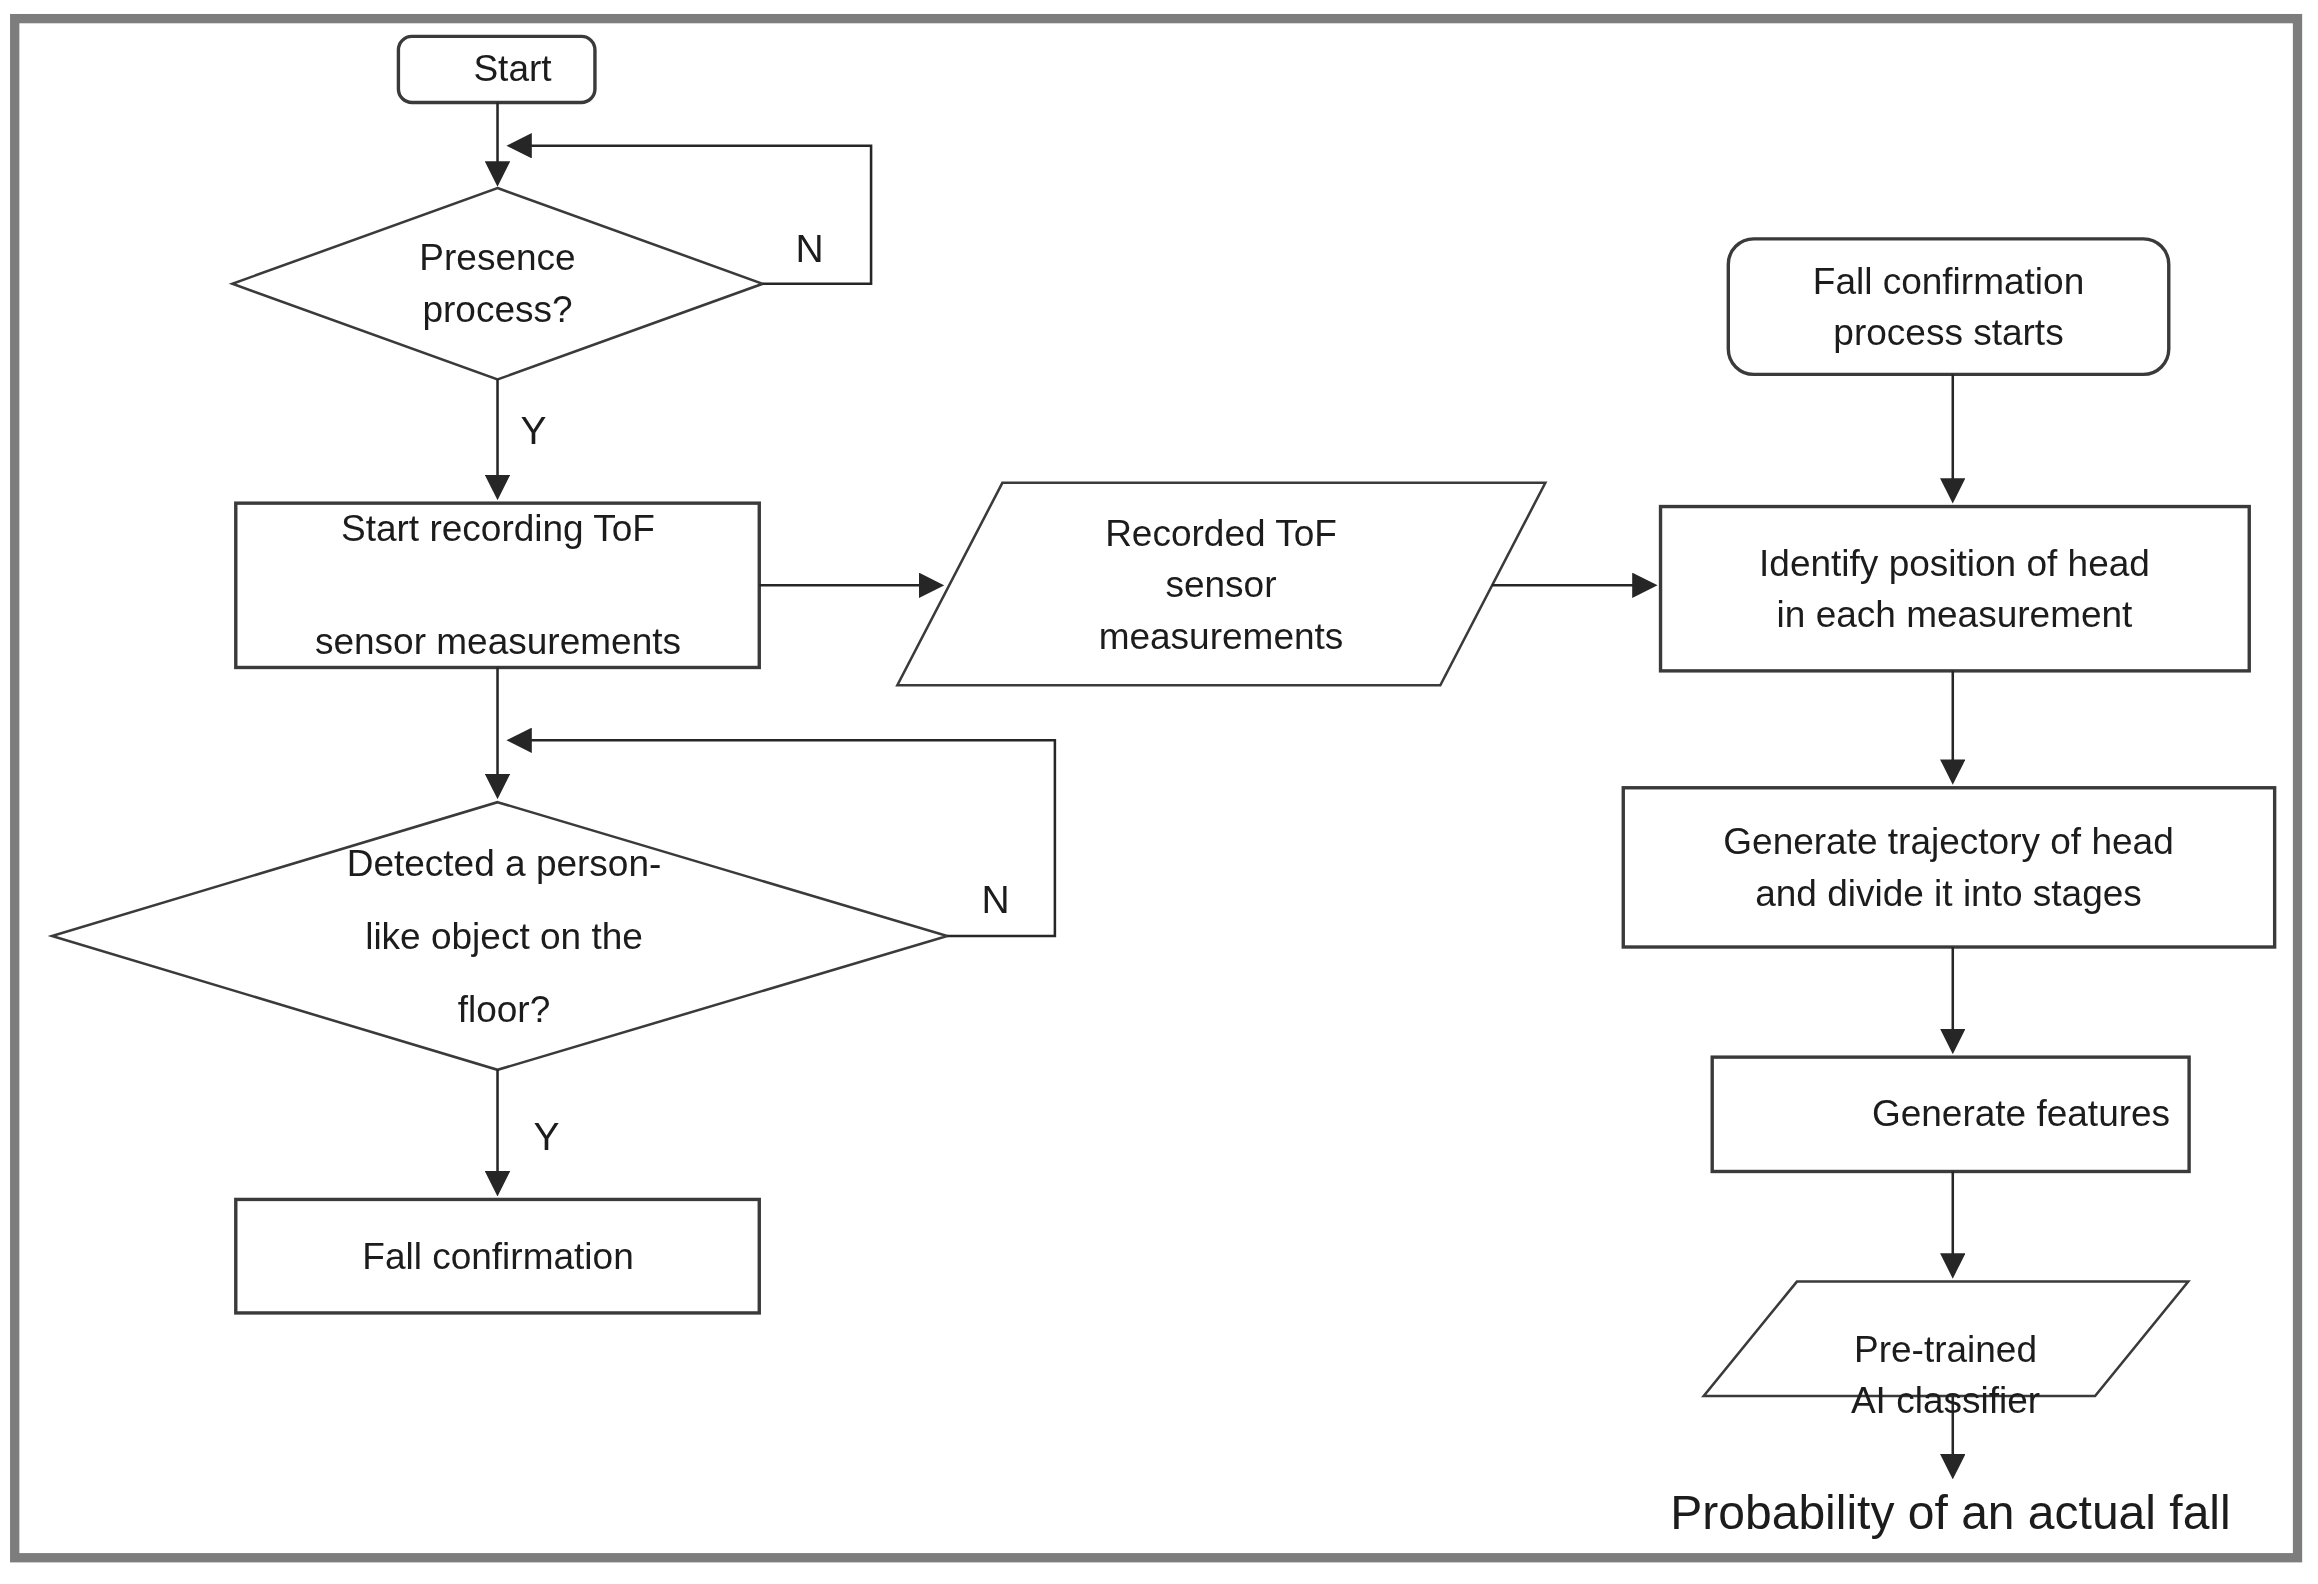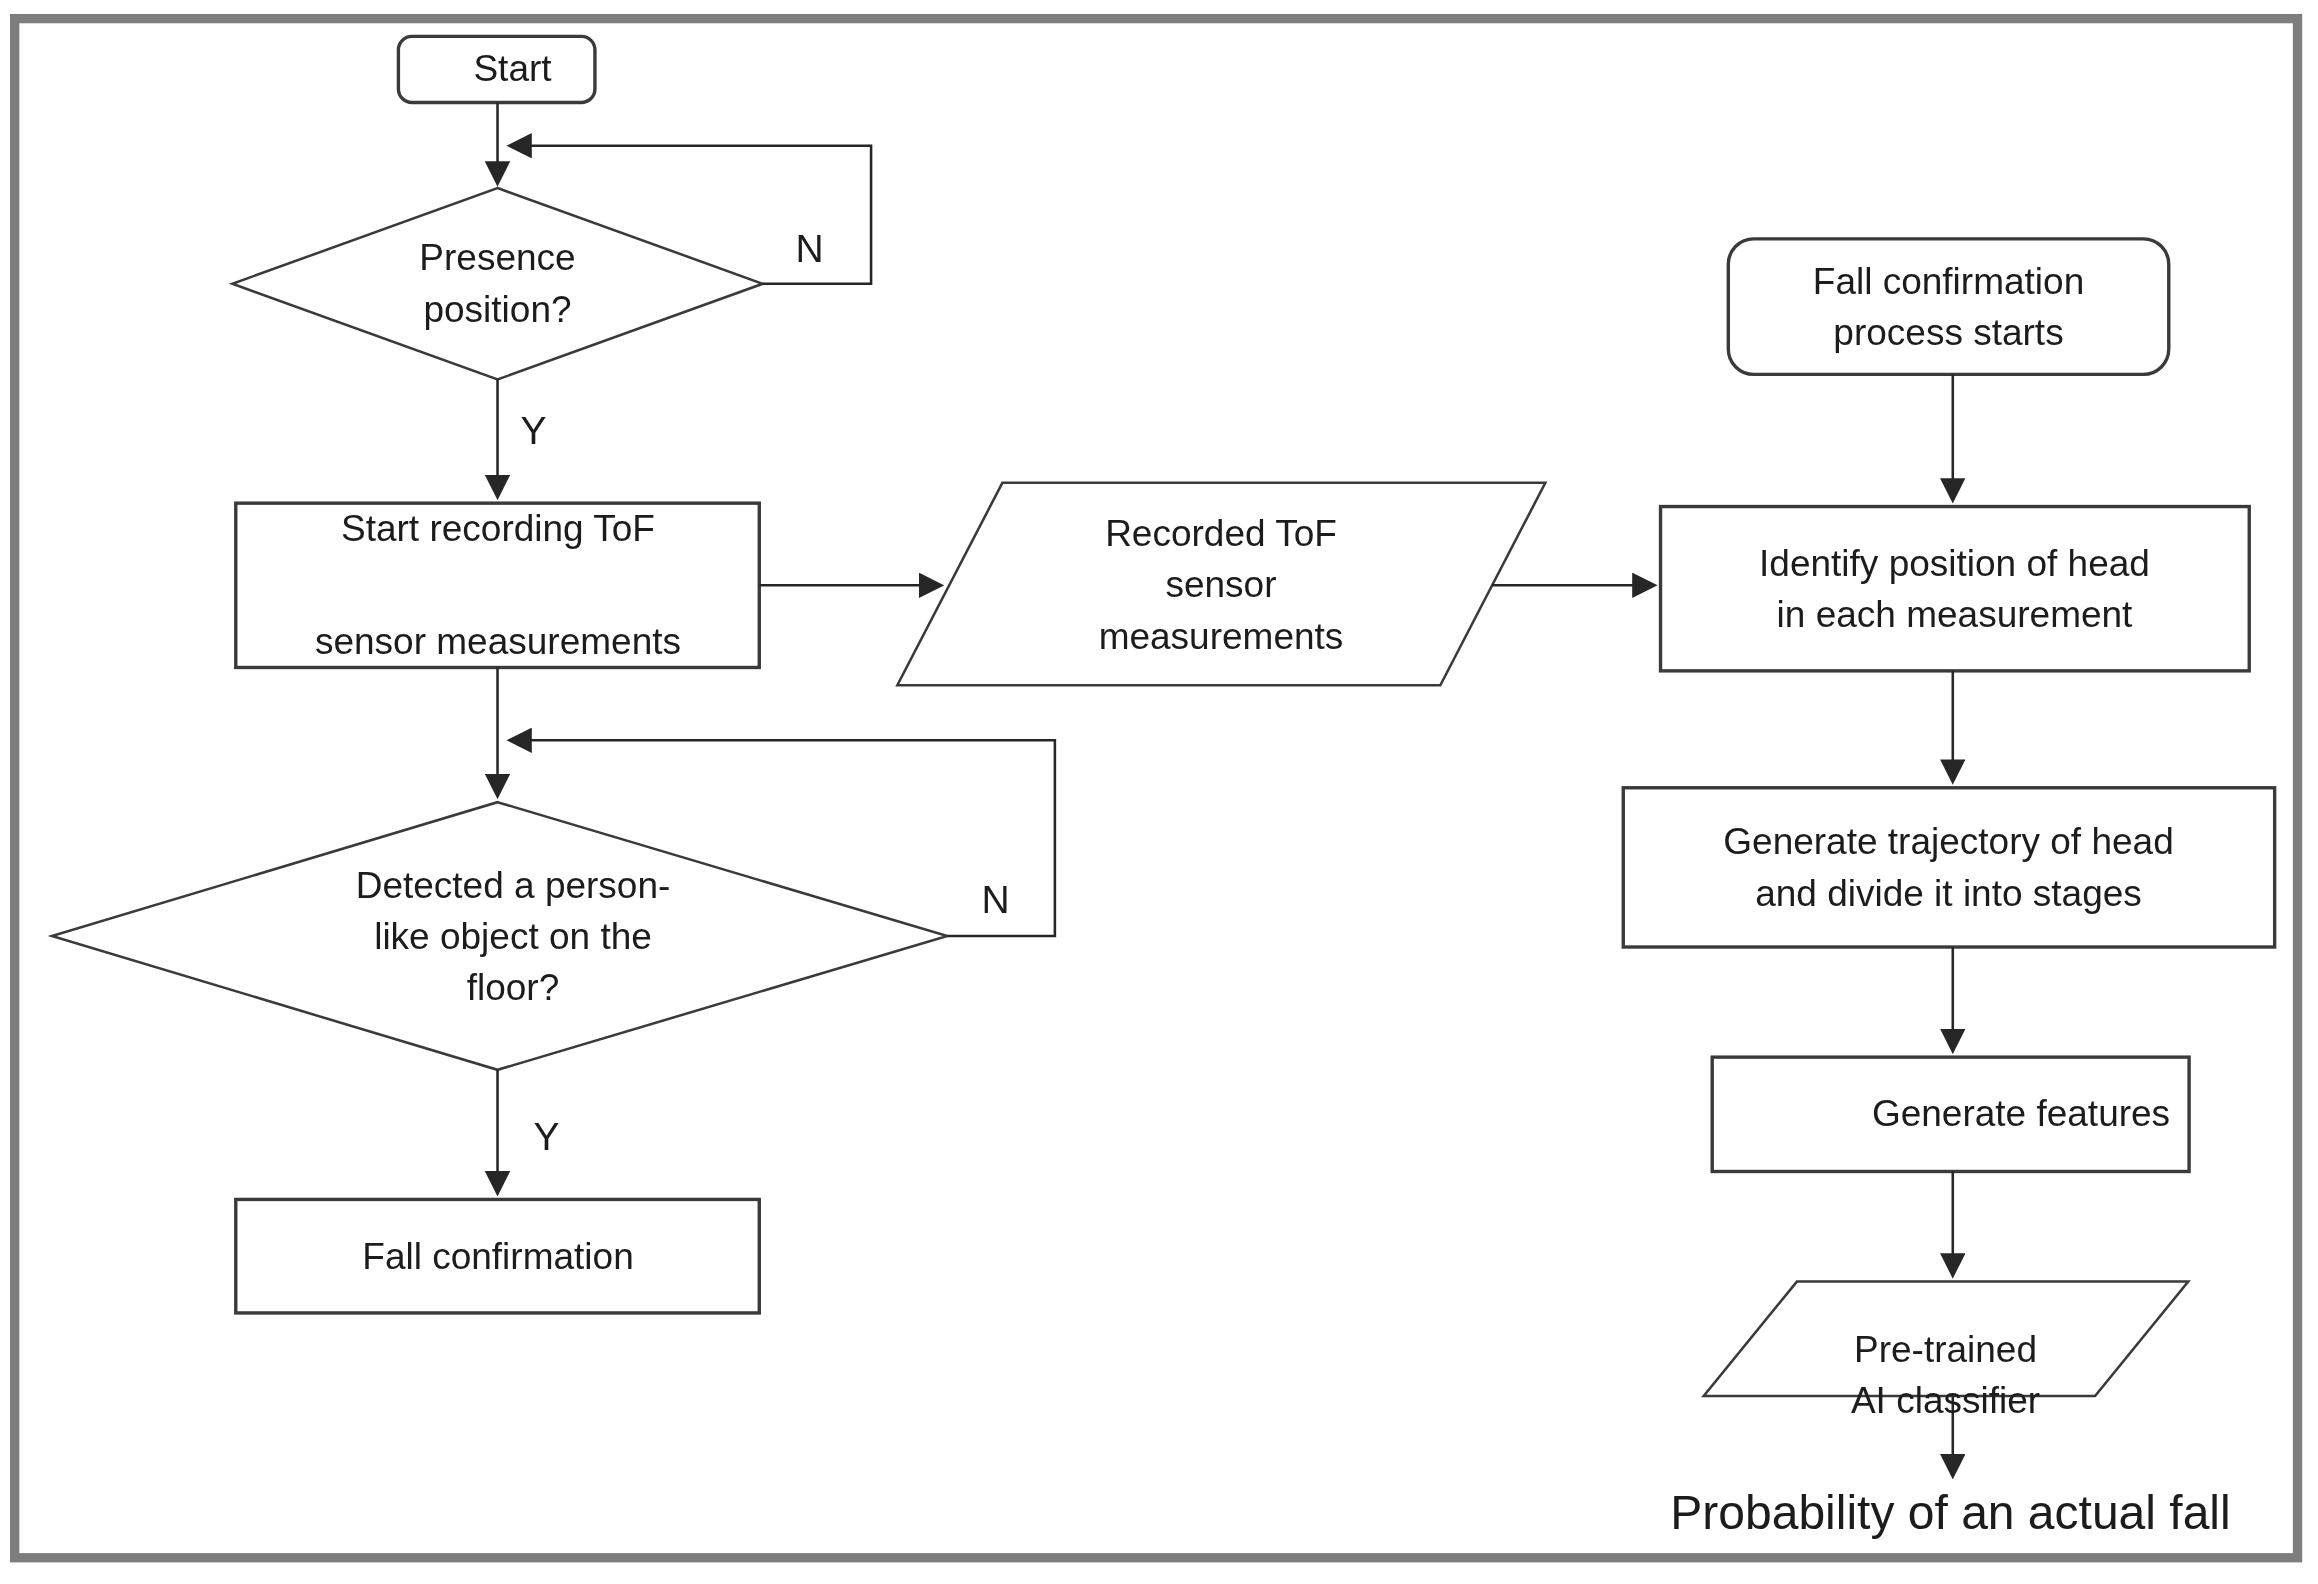--- a/index.html
+++ b/index.html
@@ -79,21 +79,21 @@
     <line class="edge" x1="2305" y1="1383" x2="2305" y2="1505"></line>
     <line class="edge" x1="2305" y1="1648" x2="2305" y2="1742"></line>
   </svg>
 
   <div class="label" style="left:398px;top:36px;width:197px;height:66px;padding-left:16px;">
     <span>Start</span>
   </div>
 
   <div class="label" style="left:294px;top:224px;width:407px;height:119px;">
     <span>Presence</span>
-    <span>position?</span>
+    <span>process?</span>
   </div>
 
   <div class="label" style="left:236px;top:503px;width:524px;height:164px;justify-content:space-between;">
     <span>Start recording ToF</span>
     <span>sensor measurements</span>
   </div>
 
   <div class="label" style="left:1009px;top:496px;width:424px;height:178px;">
     <span>Recorded ToF</span>
     <span>sensor</span>
@@ -117,21 +117,21 @@
 
   <div class="label" style="left:1712px;top:1057px;width:552px;height:114px;margin-left:33px;">
     <span>Generate features</span>
   </div>
 
   <div class="label" style="left:1755px;top:1318px;width:381px;height:114px;">
     <span>Pre-trained</span>
     <span>AI classifier</span>
   </div>
 
-  <div class="label" style="left:276px;top:856px;width:474px;height:161px;">
+  <div class="label" style="left:267px;top:856px;width:474px;height:161px;gap:22px;">
     <span>Detected a person-</span>
     <span>like object on the</span>
     <span>floor?</span>
   </div>
 
   <div class="label" style="left:236px;top:1200px;width:524px;height:114px;">
     <span>Fall confirmation</span>
   </div>
 
   <div class="label small" style="left:1654px;top:1488px;width:593px;height:51px;">

